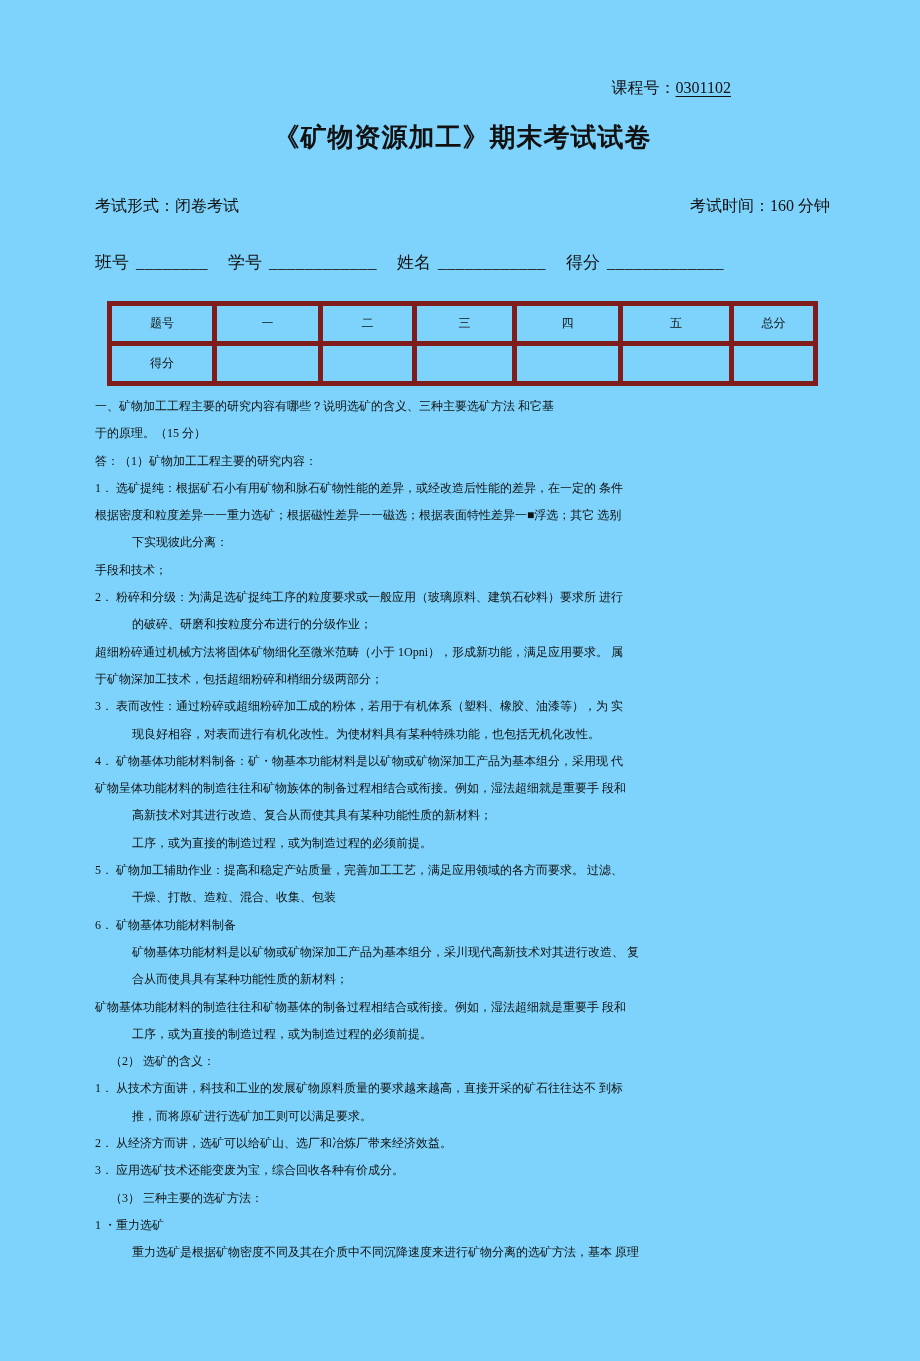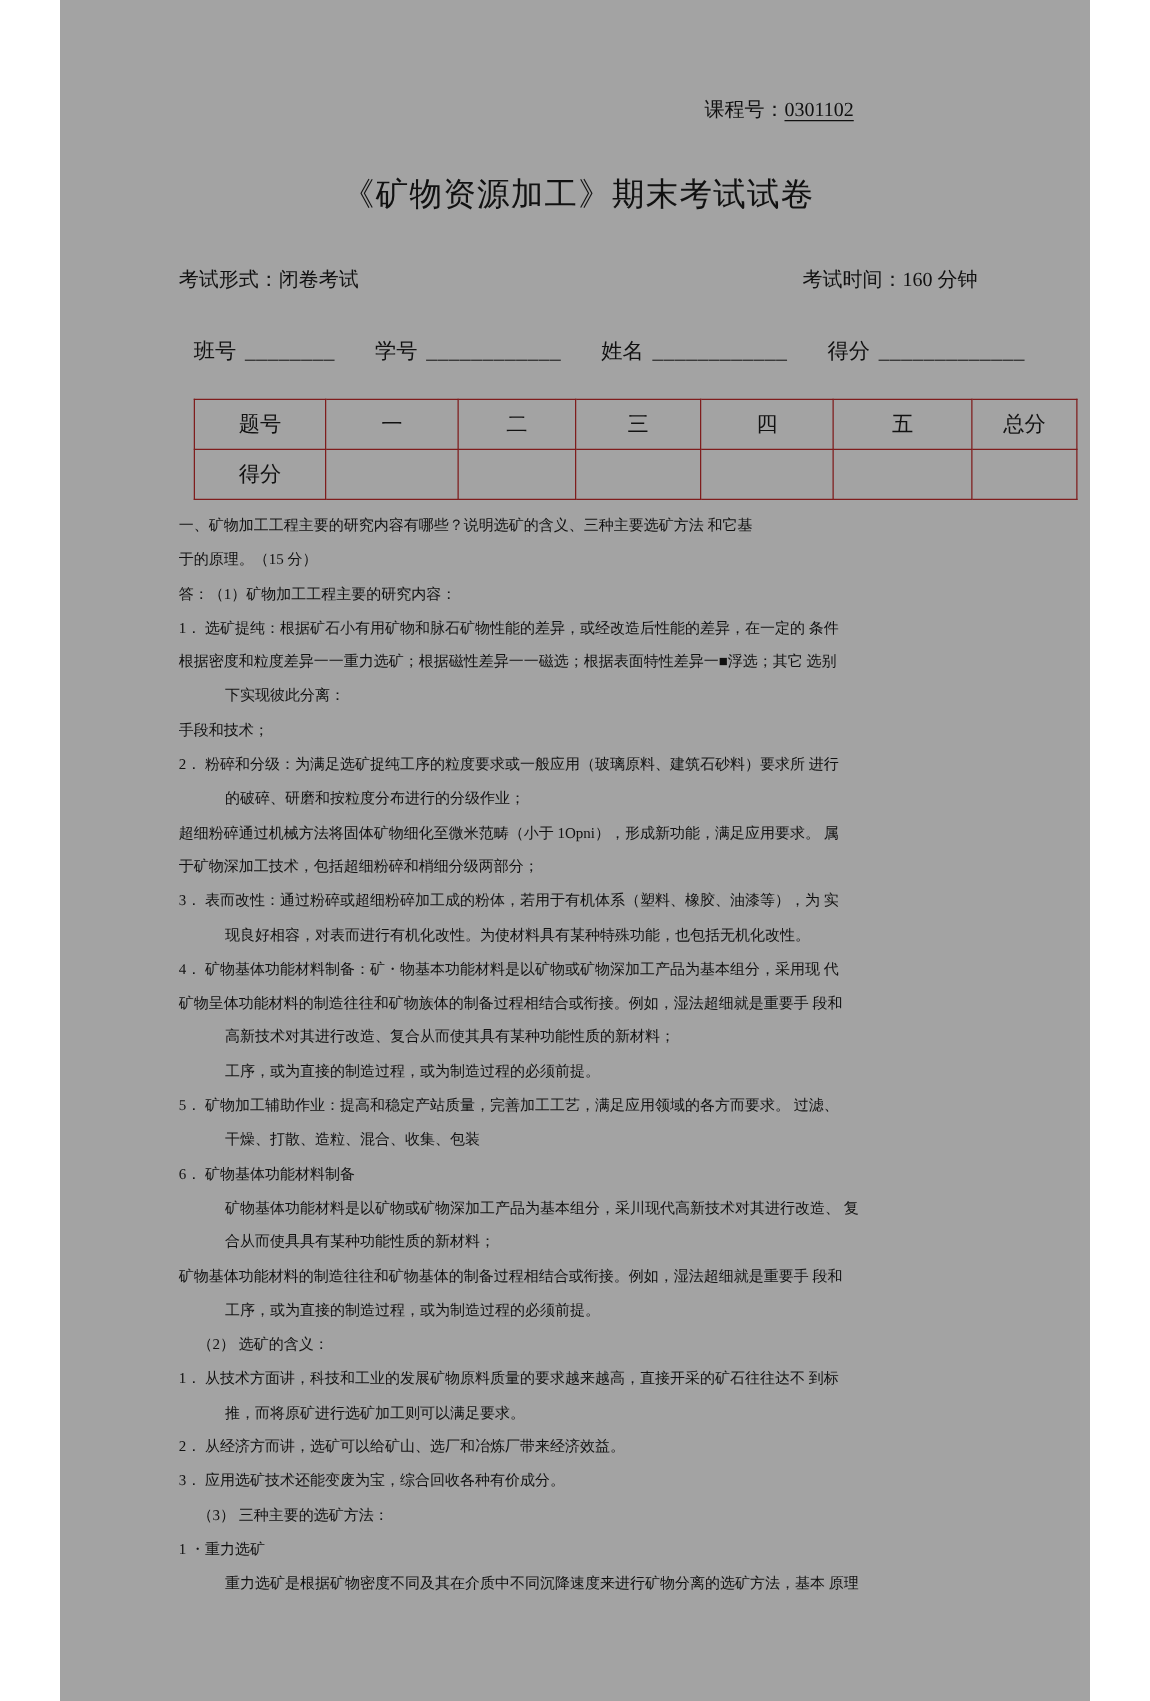--- a/index.html
+++ b/index.html
@@ -1,30 +1,30 @@
 <!DOCTYPE html>
 <html><head>
 <meta charset="utf-8">
 <style>
   * { margin:0; padding:0; box-sizing:border-box; }
   html, body { background:#ffffff; }
   .page {
-    width:824px; height:1361px; margin:0 auto; background:#a3a3a3; color:#111;
+    width:920px; height:1361px; margin:0 auto; background:#7dd3fc; color:#111;
     font-family:"Liberation Serif","DejaVu Serif",serif;
     padding:78px 90px 0 95px; overflow:hidden; position:relative;
   }
   .course-line { text-align:right; font-size:16px; padding-right:99px; height:22px; }
   .underlined { text-decoration:underline; text-underline-offset:3px; }
-  .title { text-align:center; font-size:26px; font-weight:400; letter-spacing:1px; margin-top:38px; height:36px; }
+  .title { text-align:center; font-size:26px; font-weight:700; letter-spacing:1px; margin-top:20px; height:36px; }
   .exam-info { display:flex; justify-content:space-between; gap:46px; font-size:16px; margin-top:40px; height:22px; }
   .student-line { font-size:17px; margin-top:33px; height:24px; white-space:nowrap; }
-  .si-label { margin-right:7px;margin-left:12px; }
+  .si-label { margin-right:7px; }
   .si-blank { margin-right:20px; letter-spacing:0.5px; }
   .score-table { border-collapse:collapse; margin-top:26px; margin-left:12px; table-layout:fixed; width:706px; }
-  .score-table td { border:1px solid #7f1d1d; height:40px; text-align:center; vertical-align:middle; font-size:17px; }
+  .score-table td { border:5px solid #7f1d1d; height:40px; text-align:center; vertical-align:middle; font-size:12px; }
   .body-text { margin-top:7px; font-size:12px; }
   .bline { line-height:27.3px; white-space:nowrap; }
   .ind-0 { padding-left:0; }
   .ind-h { padding-left:15px; }
   .ind-1 { padding-left:37px; }
 </style>
 </head>
 <body>
 
 <div class="page">

